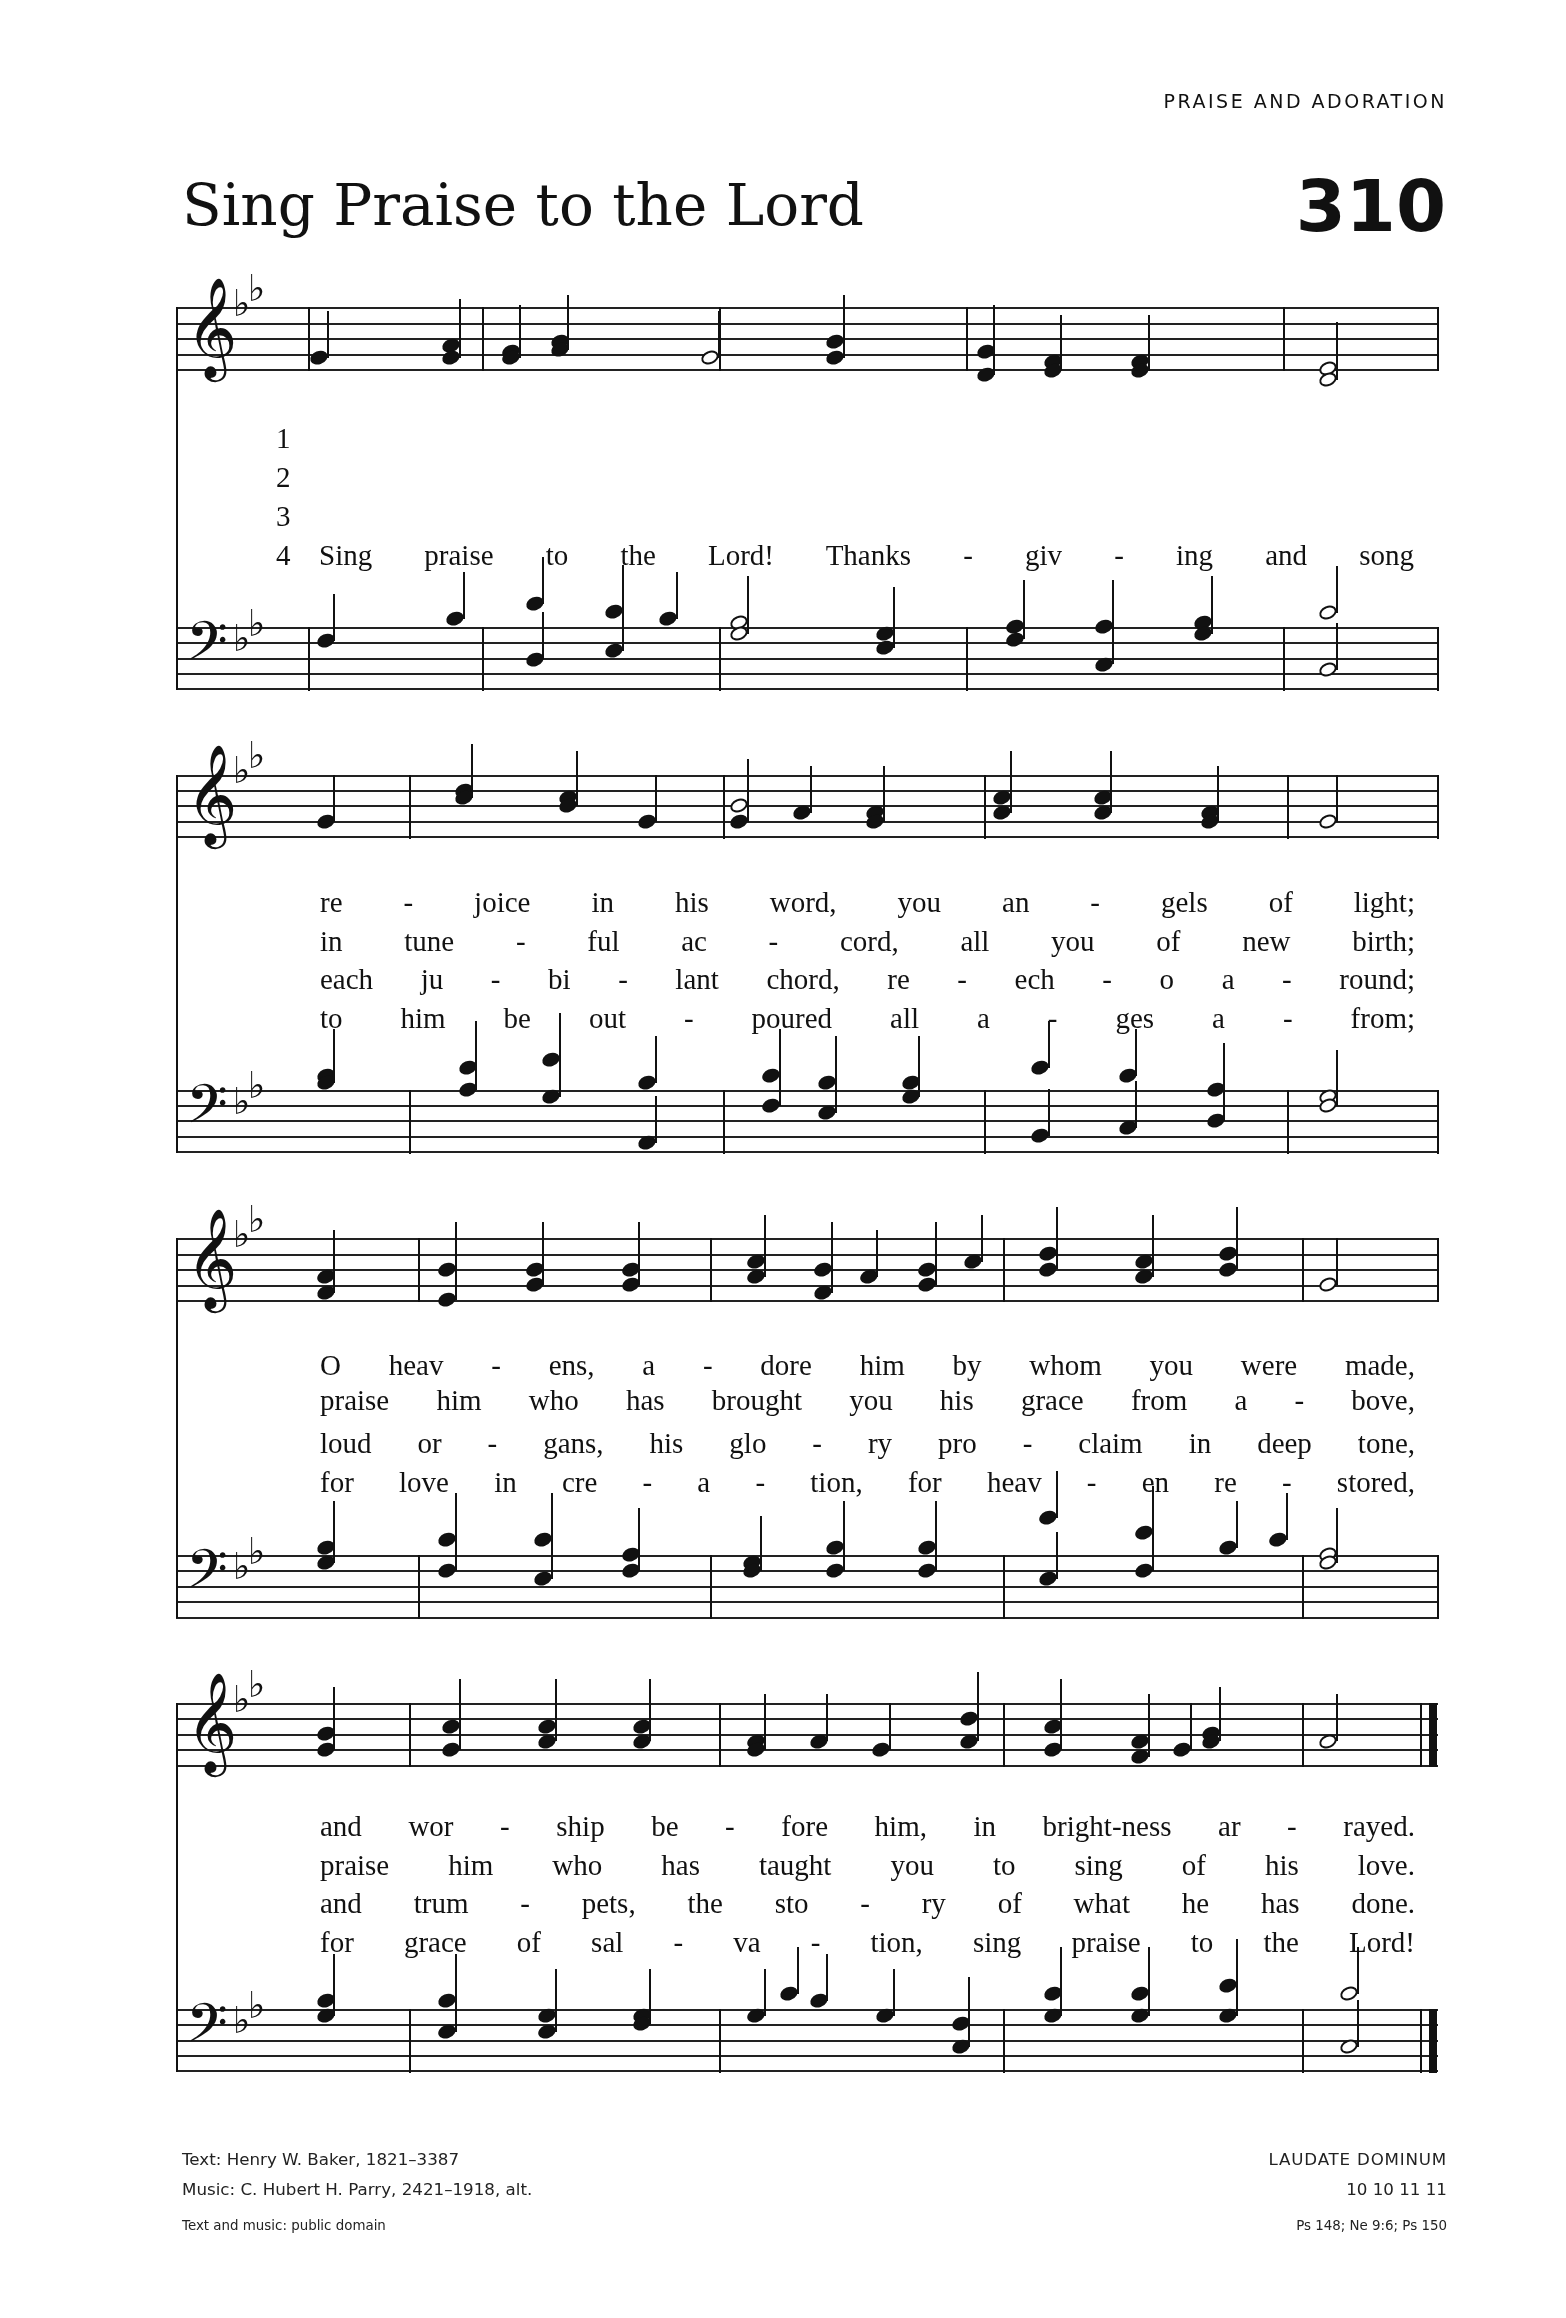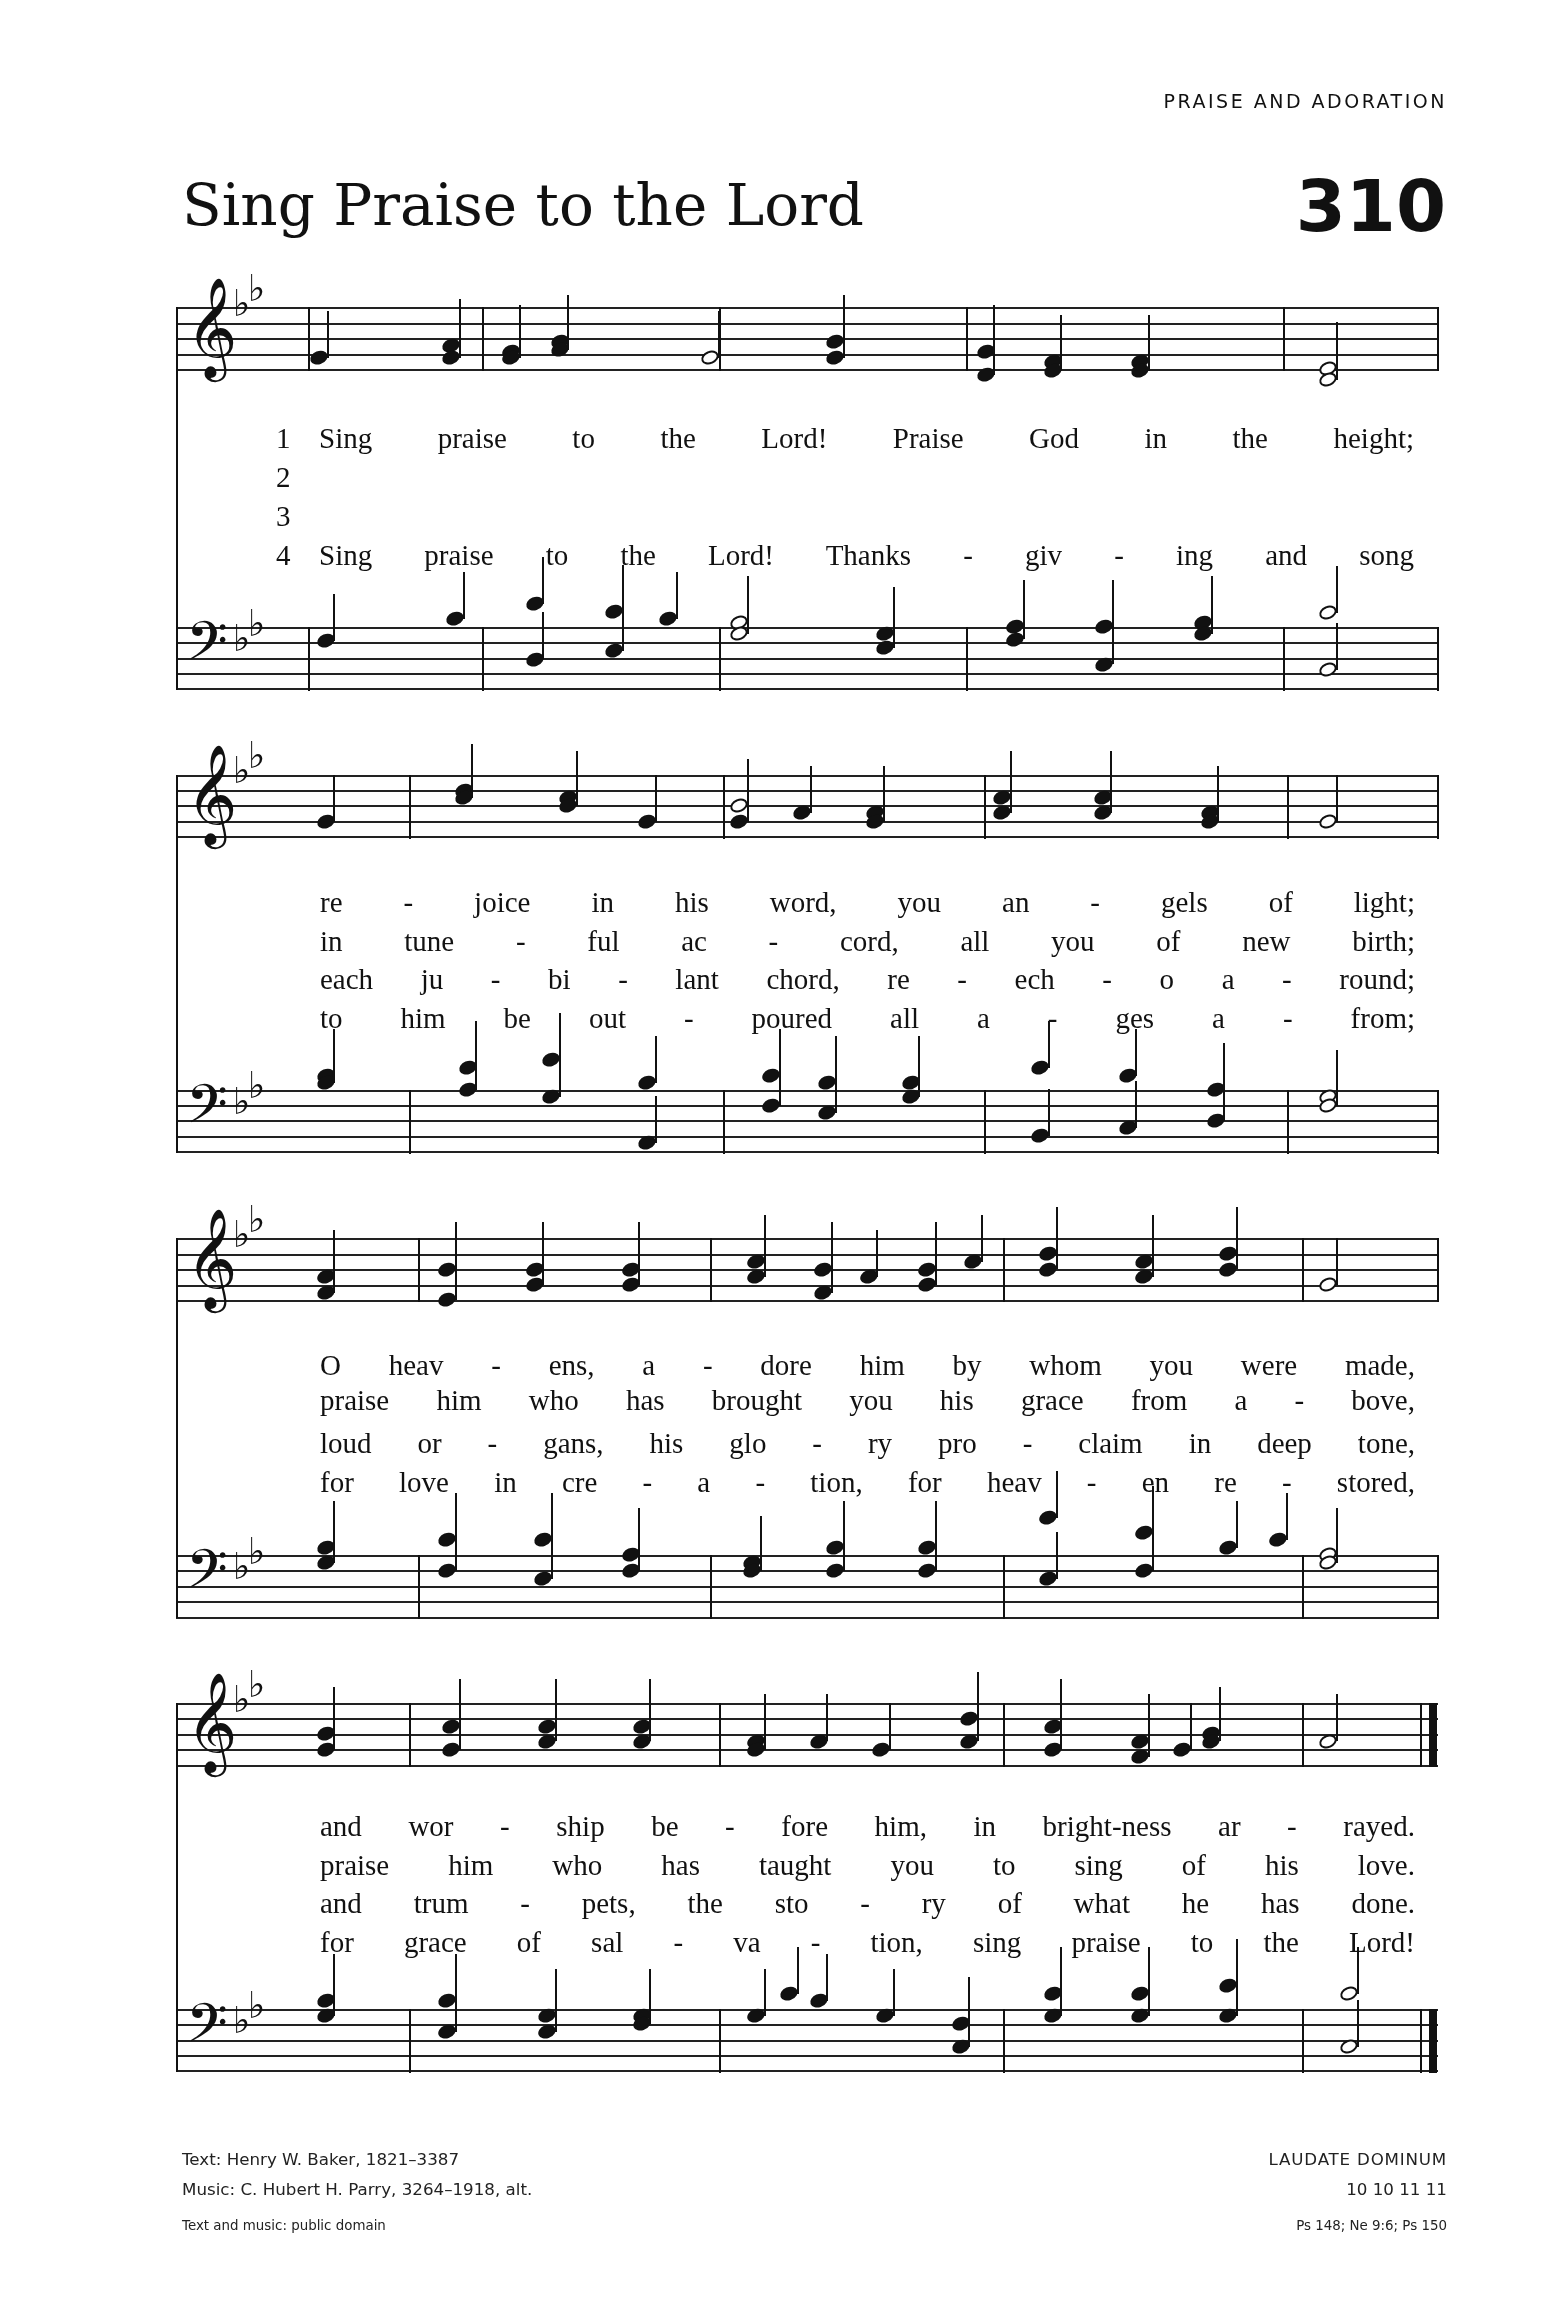--- a/index.html
+++ b/index.html
@@ -128,21 +128,20 @@
     <div class="stem" style="left: 1211px; top: 576px; height: 47px;"></div>
     <div class="note" style="left: 1194px; top: 627px;"></div>
     <div class="stem" style="left: 1211px; top: 587px; height: 47px;"></div>
     <div class="note half" style="left: 1319px; top: 606px;"></div>
     <div class="stem" style="left: 1336px; top: 566px; height: 47px;"></div>
     <div class="note half" style="left: 1319px; top: 663px;"></div>
     <div class="stem" style="left: 1336px; top: 623px; height: 47px;"></div>
     <div class="bar" style="left: 176px; top: 307px; height: 383px;"></div>
     <div class="lyric-row" style="top: 422px;">
       <span class="vnum" style="left: 276px;">1</span>
-      <span class="vnum" style="left: 319px; width: 1095px; text-align: justify; text-align-last: justify; word-spacing: 5px; white-space: normal;">Sing praise to the Lord! Praise God in the height;</span>
     </div>
     <div class="lyric-row" style="top: 461px;">
       <span class="vnum" style="left: 276px;">2</span>
     </div>
     <div class="lyric-row" style="top: 500px;">
       <span class="vnum" style="left: 276px;">3</span>
     </div>
     <div class="lyric-row" style="top: 539px;">
       <span class="vnum" style="left: 276px;">4</span>
       <span class="vnum" style="left: 319px; width: 1095px; text-align: justify; text-align-last: justify; word-spacing: 5px; white-space: normal;">Sing praise to the Lord! Thanks  - giv  - ing and song</span>
@@ -520,18 +519,18 @@
     </div>
     <div class="lyric-row" style="top: 1887px;">
       <span class="vnum" style="left: 320px; width: 1095px; text-align: justify; text-align-last: justify; word-spacing: 5px; white-space: normal;">and trum - pets, the sto - ry of what he has done.</span>
     </div>
     <div class="lyric-row" style="top: 1926px;">
       <span class="vnum" style="left: 320px; width: 1095px; text-align: justify; text-align-last: justify; word-spacing: 5px; white-space: normal;">for grace of sal - va - tion, sing praise to the Lord!</span>
     </div>
   </div>
 
 <div class="footer left f1" style="top:2149px;">Text: Henry W. Baker, 1821–3387</div>
-<div class="footer left f1" style="top:2179px;">Music: C. Hubert H. Parry, 3264–1918, alt.</div>
+<div class="footer left f1" style="top:2179px;">Music: C. Hubert H. Parry, 2421–1918, alt.</div>
 <div class="footer left f2" style="top:2218px;">Text and music: public domain</div>
 <div class="footer right f1" style="top:2149px;letter-spacing:0.8px;">LAUDATE DOMINUM</div>
 <div class="footer right f1" style="top:2179px;">10 10 11 11</div>
 <div class="footer right f2" style="top:2218px;">Ps 148; Ne 9:6; Ps 150</div>
 
 
 </body></html>

